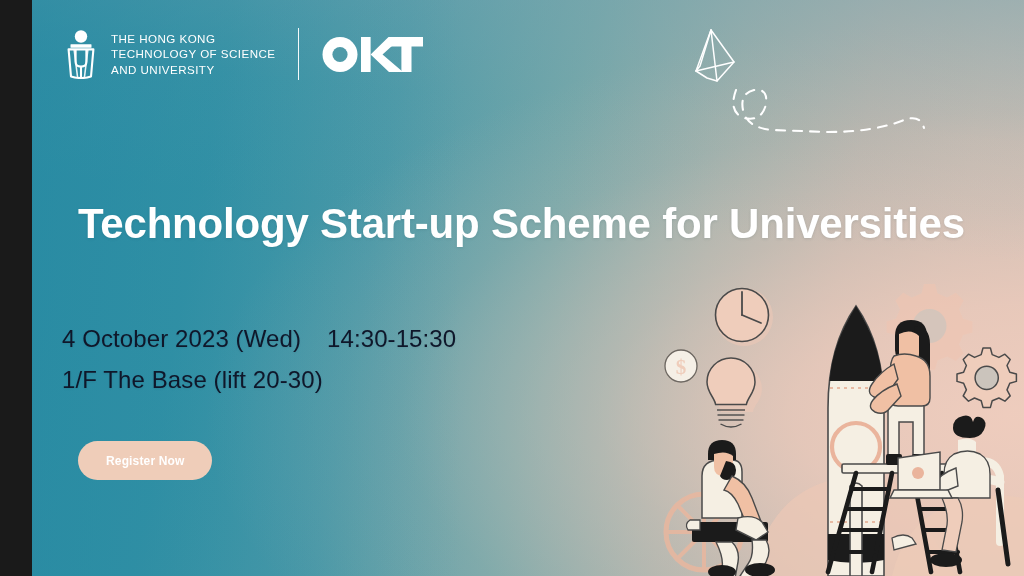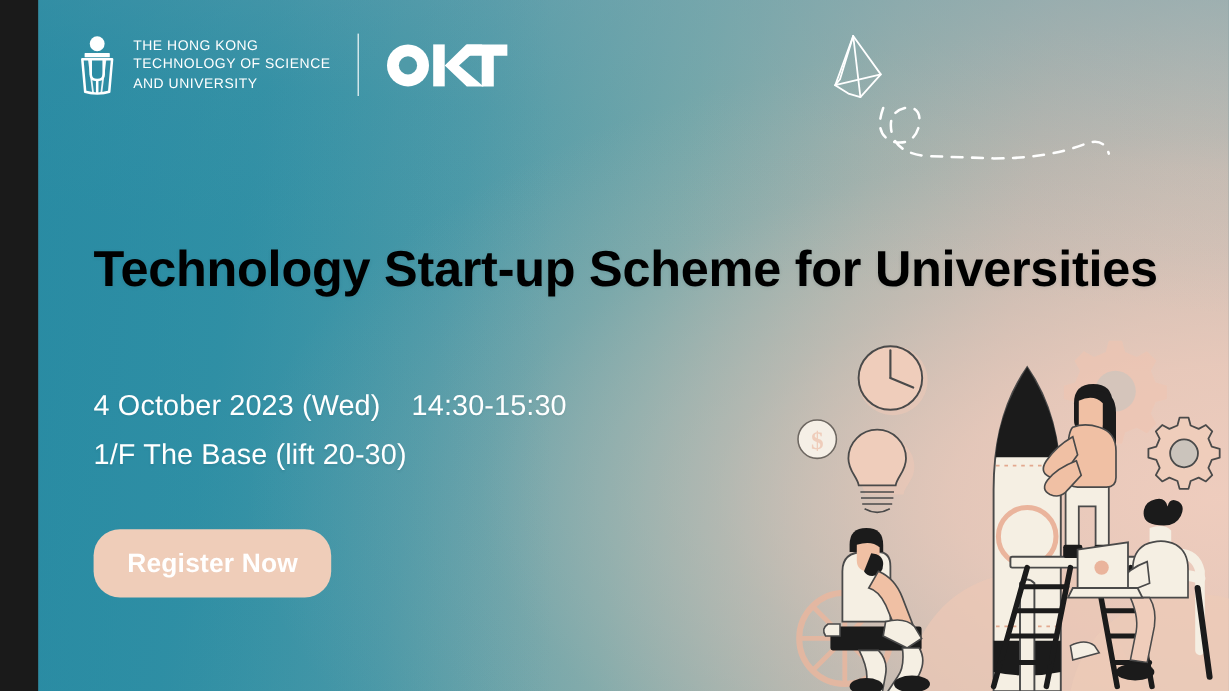--- a/index.html
+++ b/index.html
@@ -95,56 +95,56 @@
     font-weight: 400;
     white-space: nowrap;
   }
 
   
   .headline {
     position: absolute;
     left: 46px;
     top: 168px;
     width: 945px;
-    color: #000000;
+    color: #ffffff;
     font-size: 42px;
     font-weight: 700;
     line-height: 1.33;
     letter-spacing: -0.2px;
     text-shadow: 0 1px 3px rgba(20,60,70,0.13);
   }
   .meta {
     position: absolute;
-    left: 46px;
+    left: 30px;
     top: 318px;
-    color: #ffffff;
+    color: #0f172a;
     font-size: 24px;
     font-weight: 400;
     line-height: 1.72;
     letter-spacing: 0.1px;
     text-shadow: 0 1px 2px rgba(20,60,70,0.10);
   }
   .meta .when-time { margin-left: 26px; }
 
   
   .cta {
     position: absolute;
     left: 46px;
     top: 441px;
     display: inline-flex;
     align-items: center;
     justify-content: center;
-    height: 57px;
+    height: 39px;
     padding: 0 28px;
     border: none;
     border-radius: 22px;
     background: #efcdb9;
     color: #ffffff;
     font-family: "Liberation Sans", sans-serif;
-    font-size: 22px;
+    font-size: 12px;
     font-weight: 700;
     letter-spacing: 0.15px;
     cursor: pointer;
   }
 
   
   .plane-wrap {
     position: absolute;
     left: 646px;
     top: 18px;

